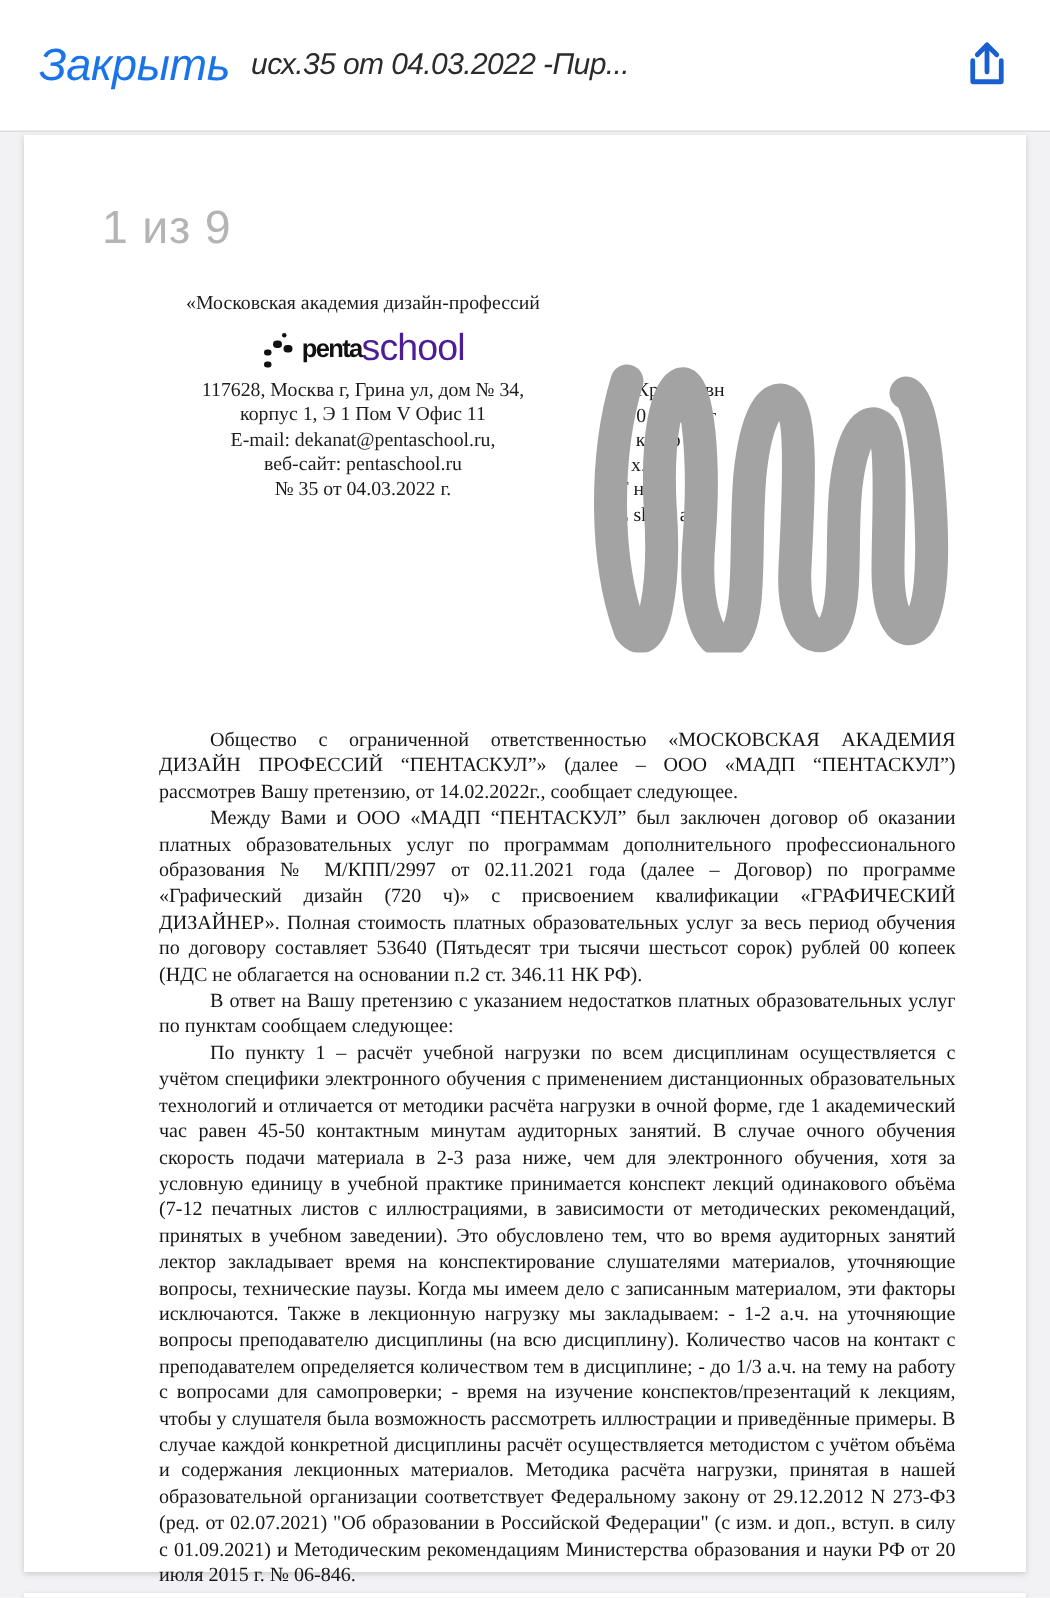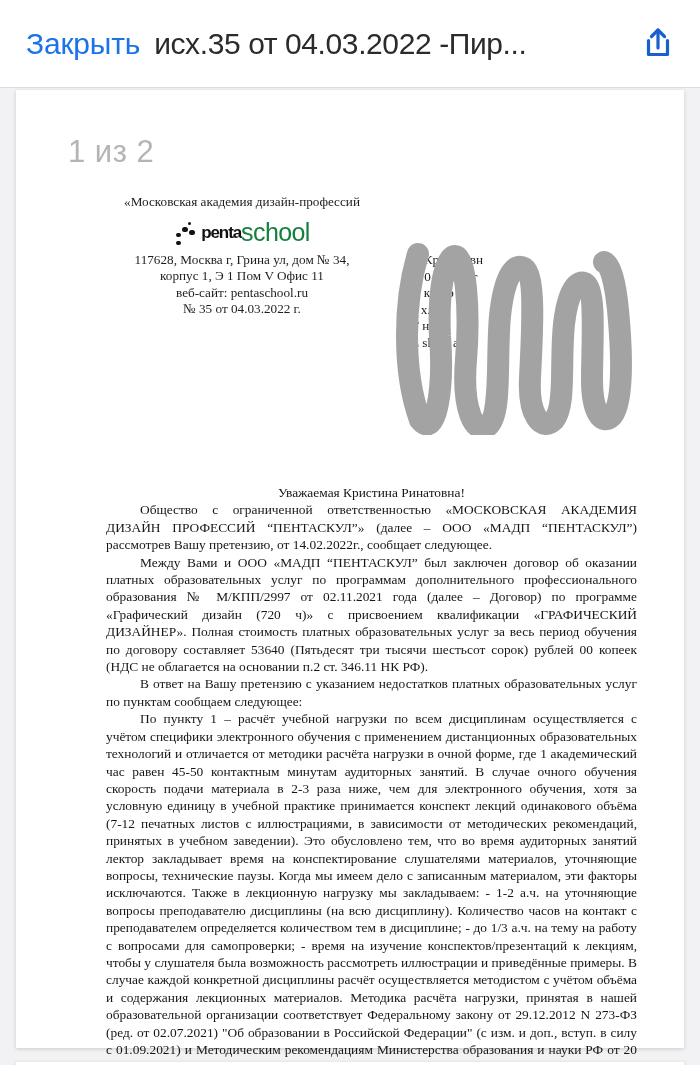--- a/index.html
+++ b/index.html
@@ -20,34 +20,35 @@
     position: absolute;
     left: 0; top: 0;
     width: 700px;
     height: 88px;
     background: #ffffff;
     box-sizing: border-box;
     display: flex;
     align-items: center;
     padding: 0 22px 0 26px;
     border-bottom: 1px solid #dcdce0;
+    font-style: italic;
   }
   .close-button {
     color: #1a73e8;
     font-size: 30px;
     font-family: "Liberation Sans", sans-serif;
     letter-spacing: -0.2px;
     white-space: nowrap;
     cursor: pointer;
     flex: 0 0 auto;
   }
   .doc-title {
     margin-left: 14px;
     color: #2b2b2b;
-    font-size: 30px;
+    font-size: 20px;
     letter-spacing: -0.4px;
     white-space: nowrap;
     overflow: hidden;
     flex: 1 1 auto;
   }
   .share-button {
     flex: 0 0 auto;
     width: 40px;
     height: 46px;
     display: flex;
@@ -144,21 +145,21 @@
     font-weight: bold;
     font-size: 17px;
     letter-spacing: -1.1px;
     color: #111;
     line-height: 25px;
   }
   .logo-school {
     font-weight: 300;
     font-size: 25px;
     letter-spacing: -0.6px;
-    color: #15803d;
+    color: #4c1d95;
     line-height: 25px;
   }
 
   .letterhead-right {
     position: absolute;
     left: 395px;
     top: 58px;
     width: 255px;
     font-family: "Liberation Serif", serif;
     font-size: 13.2px;
@@ -216,41 +217,42 @@
       <path d="M7.5 9.5 L14 3 L20.5 9.5" stroke="#1a5fd0" stroke-width="3.2" stroke-linecap="round" stroke-linejoin="round" fill="none"></path>
       <path d="M4.5 13.5 L4.5 27.5 L23.5 27.5 L23.5 13.5" stroke="#1a5fd0" stroke-width="3.2" stroke-linecap="round" stroke-linejoin="round" fill="none"></path>
     </svg>
   </div>
 </div>
 
 <div class="doc-scroll">
 
   <div class="page page-1">
 
-    <div class="page-counter">1 из 2</div>
+    <div class="page-counter">1 из 9</div>
 
     <div class="letterhead">
 
       <div class="letterhead-left">
         <div class="lh-org-line">«Московская академия дизайн-профессий</div>
 
         <div class="logo">
           <span class="logo-dots">
             <i class="d1"></i>
               <i class="d2"></i>
               <i class="d3"></i>
               <i class="d4"></i>
               <i class="d5"></i>
           </span>
           <span class="logo-penta">penta</span>
           <span class="logo-school">school</span>
         </div>
 
         <div class="lh-org-line">117628, Москва г, Грина ул, дом № 34,</div>
         <div class="lh-org-line">корпус 1, Э 1 Пом V Офис 11</div>
+        <div class="lh-org-line">E-mail: dekanat@pentaschool.ru,</div>
         <div class="lh-org-line">веб-сайт: pentaschool.ru</div>
         <div class="lh-org-line">№ 35 от 04.03.2022 г.</div>
       </div>
 
       <div class="letterhead-right">
         <div class="lh-right-line">П          Кр        н  и   овн</div>
         <div class="lh-right-line">6.   0          ос        о        аст</div>
         <div class="lh-right-line">Н          к,   и     р  о.,</div>
         <div class="lh-right-line">к        х.</div>
         <div class="lh-right-line">Т        н        3       7</div>
@@ -263,21 +265,20 @@
                  C66,168 78,196 92,186 C106,174 100,120 104,76
                  C108,38 118,22 128,28 C140,36 136,96 134,138
                  C132,176 146,192 158,180 C170,166 164,120 168,84
                  C172,50 182,38 190,44 C200,52 196,104 196,140
                  C196,172 206,186 216,176 C228,162 226,112 222,70
                  C219,40 214,24 208,22" fill="none" stroke="#a3a3a3" stroke-width="22" stroke-linecap="round" stroke-linejoin="round"></path>
       </svg>
     </div>
 
     <div class="body-text">
-      <p class="salutation">Уважаемая Кристина Ринатовна!</p>
       <p>Общество с ограниченной ответственностью «МОСКОВСКАЯ АКАДЕМИЯ ДИЗАЙН ПРОФЕССИЙ “ПЕНТАСКУЛ”» (далее – ООО «МАДП “ПЕНТАСКУЛ”) рассмотрев Вашу претензию, от 14.02.2022г., сообщает следующее.</p>
       <p>Между Вами и ООО «МАДП “ПЕНТАСКУЛ” был заключен договор об оказании платных образовательных услуг по программам дополнительного профессионального образования № М/КПП/2997 от 02.11.2021 года (далее – Договор) по программе «Графический дизайн (720 ч)» с присвоением квалификации «ГРАФИЧЕСКИЙ ДИЗАЙНЕР». Полная стоимость платных образовательных услуг за весь период обучения по договору составляет 53640 (Пятьдесят три тысячи шестьсот сорок) рублей 00 копеек (НДС не облагается на основании п.2 ст. 346.11 НК РФ).</p>
       <p>В ответ на Вашу претензию с указанием недостатков платных образовательных услуг по пунктам сообщаем следующее:</p>
       <p>По пункту 1 – расчёт учебной нагрузки по всем дисциплинам осуществляется с учётом специфики электронного обучения с применением дистанционных образовательных технологий и отличается от методики расчёта нагрузки в очной форме, где 1 академический час равен 45-50 контактным минутам аудиторных занятий.  В случае очного обучения скорость подачи материала в 2-3 раза ниже, чем для электронного обучения, хотя за условную единицу в учебной практике принимается конспект лекций одинакового объёма (7-12 печатных листов с иллюстрациями, в зависимости от методических рекомендаций, принятых в учебном заведении).  Это обусловлено тем, что во время аудиторных занятий лектор закладывает время на конспектирование слушателями материалов, уточняющие вопросы, технические паузы. Когда мы имеем дело с записанным материалом, эти факторы исключаются.  Также в лекционную нагрузку мы закладываем: - 1-2 а.ч. на уточняющие вопросы преподавателю дисциплины (на всю дисциплину). Количество часов на контакт с преподавателем определяется количеством тем в дисциплине; - до 1/3 а.ч. на тему на работу с вопросами для самопроверки; - время на изучение конспектов/презентаций к лекциям, чтобы у слушателя была возможность рассмотреть иллюстрации и приведённые примеры. В случае каждой конкретной дисциплины расчёт осуществляется методистом с учётом объёма и содержания лекционных материалов. Методика расчёта нагрузки, принятая в нашей образовательной организации соответствует Федеральному закону от 29.12.2012 N 273-ФЗ (ред. от 02.07.2021) "Об образовании в Российской Федерации" (с изм. и доп., вступ. в силу с 01.09.2021) и Методическим рекомендациям Министерства образования и науки РФ от 20 июля 2015 г. № 06-846.</p>
 
     </div>
   </div>
 
   <div class="page page-2"></div>
 </div>

